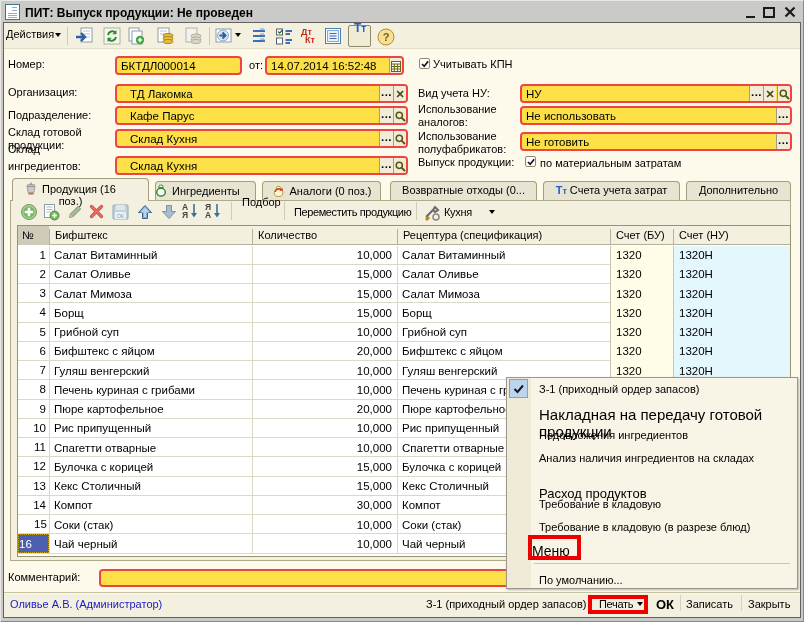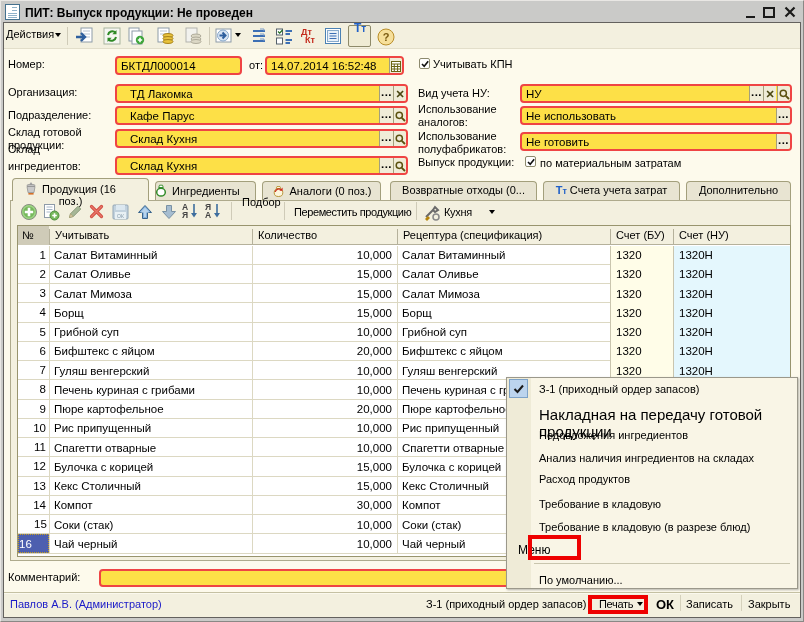--- a/index.html
+++ b/index.html
@@ -209,21 +209,21 @@
     <path d="M3 13 l7-7 M10 6 l2-3 3 3 -3 2z" stroke="#6A6A6A" stroke-width="2" fill="none"></path>
     <path d="M2 15 l3-3 2 2 -3 3z" fill="#B8860B"></path>
     <circle cx="13" cy="13" r="3" fill="none" stroke="#888" stroke-width="1.5"></circle>
   </svg>
 <div class="a" style="left:444px;top:206px;letter-spacing:-0.3px">Кухня</div>
 <div class="a" style="left:489px;top:210px;width:0;height:0;border-left:3.5px solid transparent;border-right:3.5px solid transparent;border-top:4px solid #000"></div>
 <div class="a" style="left:17px;top:225px;width:774px;height:332px;background:#fff;border:1px solid #98946E"></div>
 <div class="a" style="left:18px;top:226px;width:772px;height:19px;background:#F3F0DF;border-bottom:1px solid #B5B19B"></div>
 <div class="a" style="left:18px;top:226px;width:31px;height:19px;background:#CFCBB8"></div>
 <div class="a" style="left:22px;top:229px;width:20px">№</div>
-<div class="a" style="left:49px;top:229px;width:203px;padding-left:5px;border-left:1px solid #B5B19B;height:16px">Учитывать</div>
+<div class="a" style="left:49px;top:229px;width:203px;padding-left:5px;border-left:1px solid #B5B19B;height:16px">Бифштекс</div>
 <div class="a" style="left:252px;top:229px;width:145px;padding-left:5px;border-left:1px solid #B5B19B;height:16px">Количество</div>
 <div class="a" style="left:397px;top:229px;width:213px;padding-left:5px;border-left:1px solid #B5B19B;height:16px">Рецептура (спецификация)</div>
 <div class="a" style="left:610px;top:229px;width:63px;padding-left:5px;border-left:1px solid #B5B19B;height:16px">Счет (БУ)</div>
 <div class="a" style="left:673px;top:229px;width:117px;padding-left:5px;border-left:1px solid #B5B19B;height:16px">Счет (НУ)</div>
 <div class="a" style="left:18px;top:245.5px;width:772px;height:19.25px;border-bottom:1px solid #DCD8C2;font-size:11.5px"></div>
 <div class="a" style="left:18px;top:245.5px;width:31px;height:18.25px;color:#000;text-align:right;padding:3px 3px 0 0;font-size:11.5px">1</div>
 <div class="a" style="left:49px;top:245.5px;width:203px;height:18.25px;border-left:1px solid #DCD8C2;padding:3.5px 0 0 4px;overflow:hidden;font-size:11.5px">Салат Витаминный</div>
 <div class="a" style="left:252px;top:245.5px;width:145px;height:18.25px;border-left:1px solid #DCD8C2;text-align:right;padding:3.5px 5px 0 0;font-size:11.5px">10,000</div>
 <div class="a" style="left:397px;top:245.5px;width:213px;height:18.25px;border-left:1px solid #DCD8C2;padding:3.5px 0 0 4px;overflow:hidden;font-size:11.5px">Салат Витаминный</div>
 <div class="a" style="left:610px;top:245.5px;width:63px;height:19.25px;border-left:1px solid #C9C5AE;background:#FFFDE8;padding:3.5px 0 0 5px;font-size:11.5px">1320</div>
@@ -330,38 +330,38 @@
 <div class="a" style="left:18px;top:534.25px;width:31px;height:18.25px;background:#4D5FAF;border:1px dotted #C8A020;color:#fff;text-align:right;padding:3px 19px 0 0;font-size:11.5px">16</div>
 <div class="a" style="left:49px;top:534.25px;width:203px;height:18.25px;border-left:1px solid #DCD8C2;padding:3.5px 0 0 4px;overflow:hidden;font-size:11.5px">Чай черный</div>
 <div class="a" style="left:252px;top:534.25px;width:145px;height:18.25px;border-left:1px solid #DCD8C2;text-align:right;padding:3.5px 5px 0 0;font-size:11.5px">10,000</div>
 <div class="a" style="left:397px;top:534.25px;width:213px;height:18.25px;border-left:1px solid #DCD8C2;padding:3.5px 0 0 4px;overflow:hidden;font-size:11.5px">Чай черный</div>
 <div class="a" style="left:610px;top:534.25px;width:63px;height:19.25px;border-left:1px solid #C9C5AE;background:#FFFDE8;padding:3.5px 0 0 5px;font-size:11.5px">1320</div>
 <div class="a" style="left:673px;top:534.25px;width:117px;height:19.25px;border-left:1px solid #C9C5AE;background:#E4F7FD;padding:3.5px 0 0 5px;font-size:11.5px">1320Н</div>
 <div class="a" style="left:8px;top:571px">Комментарий:</div>
 <div class="inp" style="left:99px;top:569px;width:693px;height:18px"></div>
 <div class="a" style="left:4px;top:592px;width:796px;height:1px;background:#C5C1A3"></div>
 <div class="a" style="left:4px;top:593px;width:796px;height:1px;background:#FBF9EE"></div>
-<div class="a" style="left:10px;top:598px;color:#1A1AC8">Павлов А.В. (Администратор)</div>
+<div class="a" style="left:10px;top:598px;color:#1A1AC8">Оливье А.В. (Администратор)</div>
 <div class="a" style="left:426px;top:598px">З-1 (приходный ордер запасов)</div>
 <div class="a" style="left:599px;top:598px;letter-spacing:-0.3px">Печать</div>
 <div class="a" style="left:637px;top:602px;width:0;height:0;border-left:3.5px solid transparent;border-right:3.5px solid transparent;border-top:4px solid #000"></div>
 <div class="a" style="left:656px;top:597px;font-weight:bold;font-size:13px">ОК</div>
 <div class="a" style="left:680px;top:595px;width:1px;height:16px;background:#D5D1BC"></div>
 <div class="a" style="left:686px;top:598px">Записать</div>
 <div class="a" style="left:741px;top:595px;width:1px;height:16px;background:#D5D1BC"></div>
 <div class="a" style="left:748px;top:598px">Закрыть</div>
 <div class="a" style="left:506px;top:377px;width:292px;height:212px;background:#F9F5E6;border:1px solid #9B988B;box-shadow:1px 1px 2px rgba(110,110,110,0.5)"></div>
 <div class="a" style="left:507px;top:378px;width:24px;height:210px;background:#EFEBD7"></div>
 <div class="a" style="left:509px;top:379px;width:19px;height:19px;background:#BCD4EE;border:1px solid #7DA2C8"></div>
 <svg class="a" style="left:513px;top:384px" width="11" height="10" viewBox="0 0 11 10">
     <path d="M1.5 5 L4.5 8 L10 1.5" stroke="#1A1A1A" stroke-width="2" fill="none"></path>
   </svg>
 <div class="a" style="left:539px;top:383px;font-size:11px">З-1 (приходный ордер запасов)</div>
 <div class="a" style="left:539px;top:406px;font-size:15px">Накладная на передачу готовой продукции</div>
 <div class="a" style="left:539px;top:429px;font-size:11px">Недовложения ингредиентов</div>
 <div class="a" style="left:539px;top:452px;font-size:11px">Анализ наличия ингредиентов на складах</div>
-<div class="a" style="left:539px;top:473px;font-size:11px">Расход продуктов</div>
+<div class="a" style="left:539px;top:486px;font-size:13px">Расход продуктов</div>
 <div class="a" style="left:539px;top:498px;font-size:11px">Требование в кладовую</div>
 <div class="a" style="left:539px;top:520.5px;font-size:11px">Требование в кладовую (в разрезе блюд)</div>
-<div class="a" style="left:518px;top:543px;font-size:12px">Меню</div>
+<div class="a" style="left:532px;top:543px;font-size:14px">Меню</div>
 <div class="a" style="left:539px;top:574px;font-size:11px">По умолчанию...</div>
 <div class="a" style="left:534px;top:563px;width:256px;height:1px;background:#C9C5AE"></div>
 <div class="a" style="left:528px;top:535px;width:53px;height:25px;border:4px solid #EE0000"></div>
 <div class="a" style="left:588px;top:595px;width:60px;height:19px;border:4px solid #EE0000"></div>
 </body></html>

